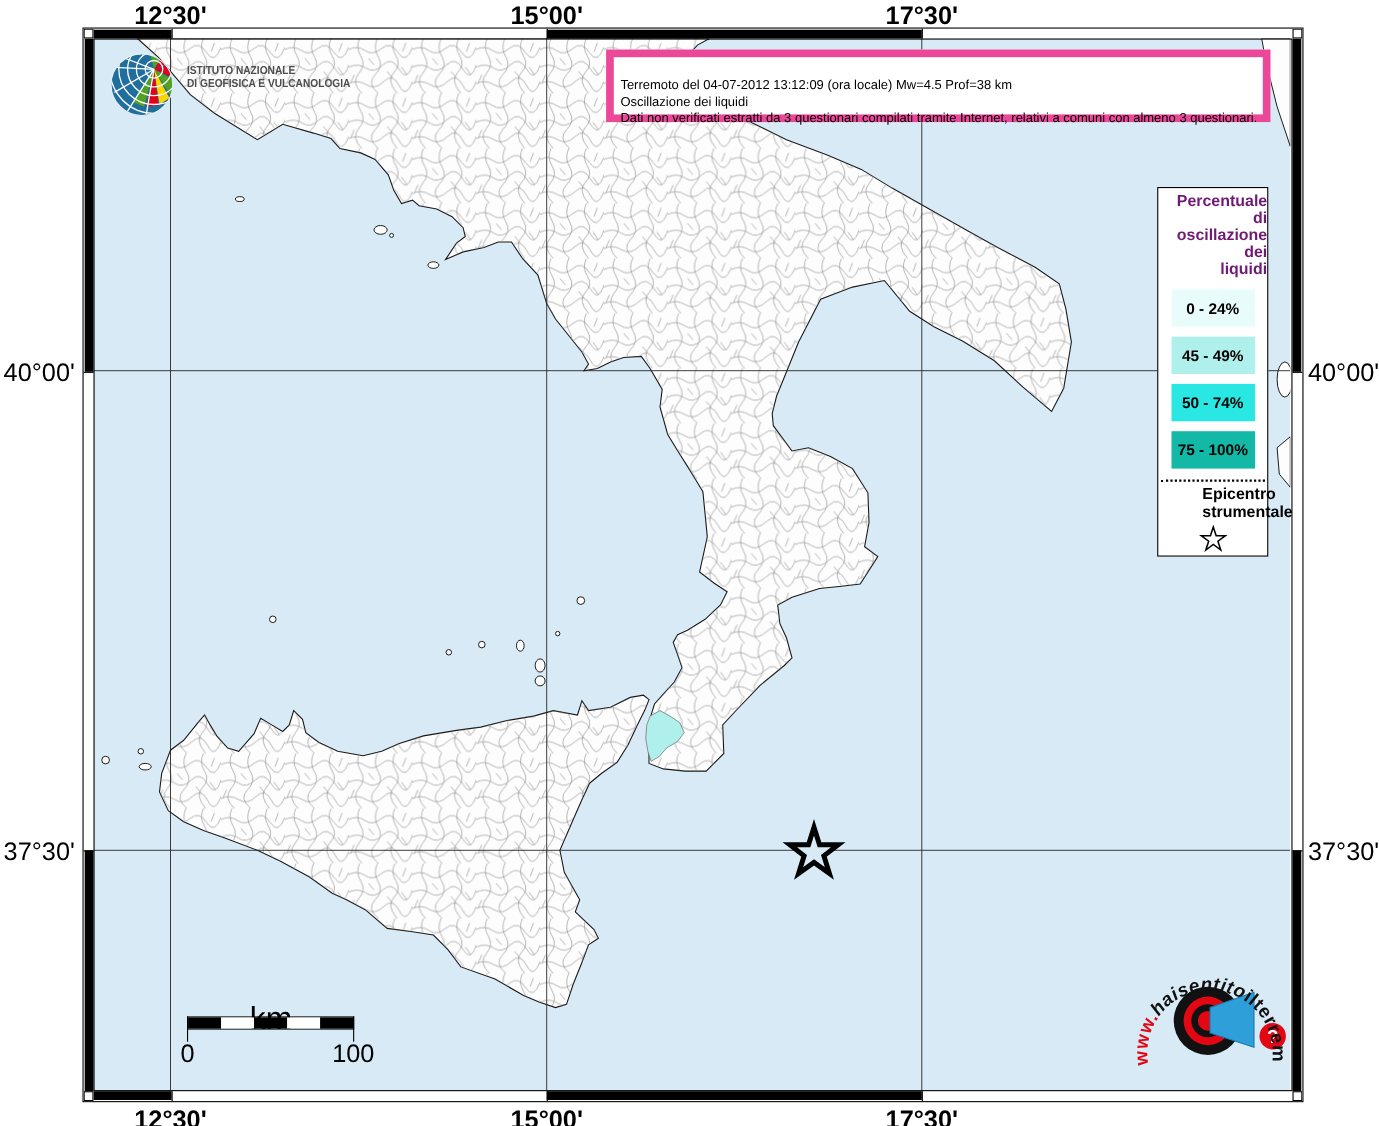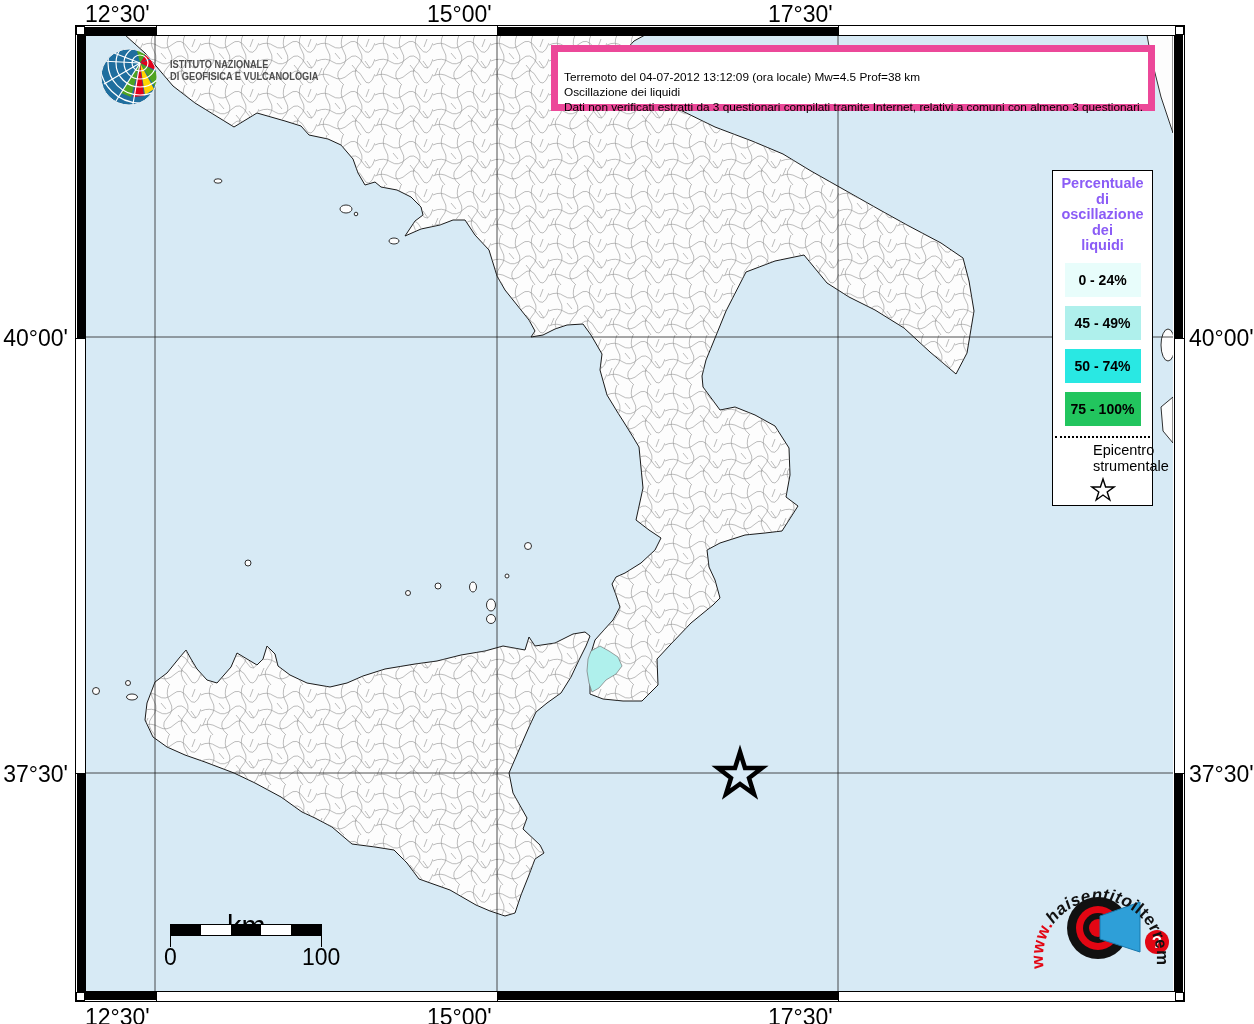--- a/index.html
+++ b/index.html
@@ -3,21 +3,21 @@
 <meta charset="utf-8">
 <style>
   * { margin:0; padding:0; box-sizing:border-box; }
   body {
     width:1254px; height:1024px; position:relative; background:#ffffff;
     font-family:"Liberation Sans", sans-serif; overflow:hidden;
   }
 
   
   .coord { position:absolute; font-size:23px; color:#000; white-space:nowrap; }
-  .coord.centered { width:140px; text-align:left; }
+  .coord.centered { width:140px; text-align:center;font-weight:bold; }
   .coord.leftlab  { width:68px; text-align:right; }
 
   
   #frame { position:absolute; left:75px; top:25px; width:1110px; height:977px;
            border:1px solid #000; background:transparent; z-index:5; pointer-events:none; }
   #frame .inner { position:absolute; left:9px; top:9px; right:9px; bottom:9px;
                   border:1px solid #000; }
   #frame .seg { position:absolute; background:#000; }
   #frame .seg.h { height:8px; }
   #frame .seg.v { width:8px; }
@@ -30,26 +30,26 @@
 
   
   #title-box { position:absolute; left:551px; top:45px; width:604px; height:66px;
                background:#fff; border:7px solid #ec4899; z-index:10;
                padding:18px 6px; }
   #title-box .line { font-size:11.8px; line-height:14.9px; color:#000; white-space:nowrap; overflow:hidden; }
 
   
   #legend { position:absolute; left:1052px; top:170px; width:101px; height:336px;
             background:#fff; border:1.5px solid #000; z-index:10; text-align:center; padding-top:5px; }
-  #legend .tline { font-size:14.5px; font-weight:bold; line-height:15.5px; color:#8b5cf6; }
+  #legend .tline { font-size:14.5px; font-weight:bold; line-height:15.5px; color:#701a75;text-align:right; }
   #legend .swatch { width:76px; height:34px; margin:9px auto 0 auto;
                     display:flex; align-items:center; justify-content:center;
                     font-size:14px; font-weight:bold; color:#000; white-space:nowrap; }
   #legend .divider { border-top:2px dotted #000; margin:10px 2px 4px 2px; }
-  #legend .eline { font-size:14.5px; font-weight:normal; line-height:16px; color:#000;margin-left:40px; }
+  #legend .eline { font-size:14.5px; font-weight:bold; line-height:16px; color:#000;margin-left:40px; }
   #legend .starwrap { margin-top:3px; }
 
   
   #ingv { position:absolute; left:96px; top:46px; z-index:11; display:flex; align-items:center; }
   #ingv .txt { margin-left:6px; color:#4d4d4d; font-size:10.5px; font-weight:bold;
                line-height:12px; letter-spacing:0px; transform:scaleX(0.88); transform-origin:left center;
                white-space:nowrap; margin-top:-14px;}
 
   
   #scalebar { position:absolute; left:150px; top:888px; z-index:10; }
@@ -178,21 +178,21 @@
 
 <div id="legend">
   <div class="tline">Percentuale</div>
   <div class="tline">di</div>
   <div class="tline">oscillazione</div>
   <div class="tline">dei</div>
   <div class="tline">liquidi</div>
   <div class="swatch" style="background: rgb(232, 253, 251);">0 - 24%</div>
   <div class="swatch" style="background: rgb(175, 240, 236);">45 - 49%</div>
   <div class="swatch" style="background: rgb(41, 232, 227);">50 - 74%</div>
-  <div class="swatch" style="background: #22c55e;">75 - 100%</div>
+  <div class="swatch" style="background: #14b8a6;">75 - 100%</div>
   <div class="divider"></div>
   <div class="eline">Epicentro</div>
   <div class="eline">strumentale</div>
   <div class="starwrap">
     <svg width="26" height="26" viewBox="0 0 26 26">
       <path d="M13,2 L15.6,10 L24,10 L17.2,15 L19.8,23 L13,18 L6.2,23 L8.8,15 L2,10 L10.4,10 Z" fill="#fff" stroke="#000" stroke-width="1.4"></path>
     </svg>
   </div>
 </div>
 

